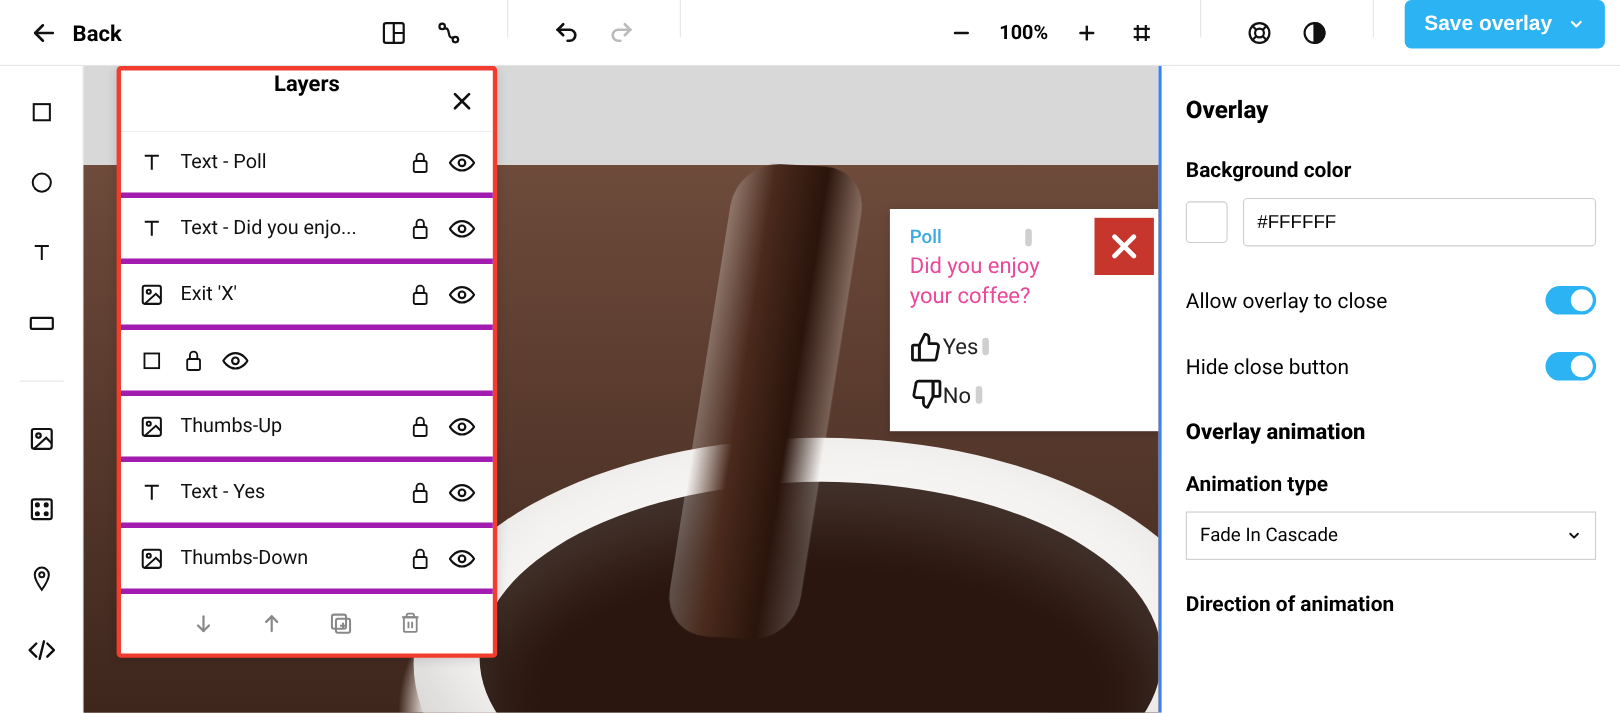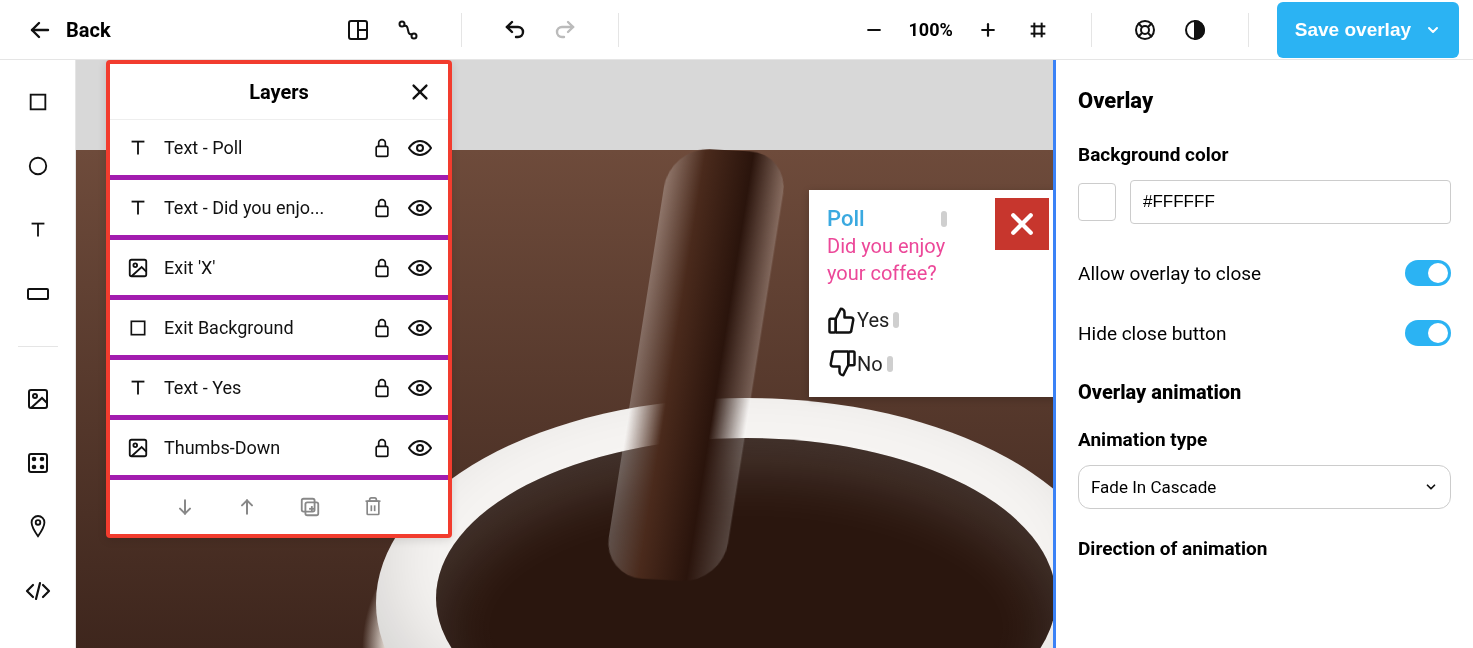--- a/index.html
+++ b/index.html
@@ -1,71 +1,71 @@
 <!DOCTYPE html>
 <html><head>
 <meta charset="utf-8">
 <style>
   * { box-sizing: border-box; margin: 0; padding: 0; }
   body { font-family: -apple-system, BlinkMacSystemFont, "Segoe UI", Roboto, Helvetica, Arial, sans-serif; background: #fff; width: 1473px; height: 648px; overflow: hidden; }
-  .topbar { height: 60px; border-bottom: 1px solid #e5e5e5; display: flex; align-items: center; padding: 0 14px 0 28px; gap: 20px; }
+  .topbar { height: 60px; border-bottom: 1px solid #e5e5e5; display: flex; padding: 0 14px 0 28px; gap: 20px; }
   .back-group { display: flex; align-items: center; gap: 14px; cursor: pointer; }
   .back-label { font-weight: 700; font-size: 20px; }
   .tb-spacer { flex: 1; }
   .tb-group { display:flex; align-items:center; gap:0; }
   .tb-btn { width:50px; height:40px; display:flex; align-items:center; justify-content:center; border:none; background:none; cursor:pointer; color:#111; }
   .tb-btn.disabled { color:#bbb; cursor:default; }
   .tb-sep { width:1px; height:34px; background:#e5e5e5; margin:0 8px; }
   .zoom-label { font-weight:700; font-size:18px; padding:0 10px; }
-  .save-btn { background:#2BB3F3; color:#fff; border:none; border-radius:6px; height:56px; padding:0 18px; font-size:19px; font-weight:700; display:flex; align-items:center; gap:14px; cursor:pointer; }
+  .save-btn { background:#2BB3F3; color:#fff; border:none; border-radius:6px; height:44px; padding:0 18px; font-size:19px; font-weight:700; display:flex; align-items:center; gap:14px; cursor:pointer; }
   .save-btn svg { stroke:#fff; }
 
   .main { display:flex; height: calc(648px - 60px); }
   .left-tools { width:76px; border-right:1px solid #e5e5e5; display:flex; flex-direction:column; align-items:center; padding-top:24px; gap:28px; }
   .lt-item { width:44px; height:36px; display:flex; align-items:center; justify-content:center; cursor:pointer; }
   .lt-sep { width:40px; height:1px; background:#e5e5e5; margin:6px 0; }
 
   .canvas-wrap { flex:1; position:relative; background:linear-gradient(180deg,#d8d8d8 0 90px, #5a3a2e 90px 100%); overflow:hidden; }
   .canvas-bg { position:absolute; inset:0; }
   .coffee-scene { position:absolute; left:0; right:0; top:90px; bottom:0; background: radial-gradient(ellipse 600px 400px at 60% 100%, #fafafa 0 40%, #e8e0d8 42% 46%, rgba(0,0,0,0) 50%), linear-gradient(180deg,#6e4b3b,#3e261d); }
   .cup { position:absolute; left:300px; bottom:-160px; width:740px; height:410px; border-radius:50%; background:#f6f4f2; box-shadow: inset 0 -40px 80px rgba(0,0,0,0.15); }
   .cup-inner { position:absolute; left:360px; bottom:-110px; width:620px; height:320px; border-radius:50%; background: radial-gradient(ellipse at 50% 50%, #2a160e 0 60%, #1a0c06 100%); box-shadow: inset 0 30px 60px rgba(255,255,255,0.15); }
   .pour { position:absolute; left:560px; top:90px; width:120px; height:430px; background: linear-gradient(90deg, rgba(255,255,255,0.25), #4a2a1c 30%, #2a140c 70%, rgba(255,255,255,0.2)); transform: skewX(-6deg) rotate(3deg); border-radius:40px; filter: blur(0.4px); }
 
   .layers-panel { position:absolute; left:30px; top:0; width:346px; background:#fff; border:4px solid #f23c2e; border-radius:4px; box-shadow:0 2px 10px rgba(0,0,0,0.12); }
-  .lp-head { display:flex; align-items:center; justify-content:center; position:relative; height:56px; border-bottom:1px solid #eee; }
+  .lp-head { display:flex; align-items:flex-start; justify-content:center; position:relative; height:56px; border-bottom:1px solid #eee; }
   .lp-title { font-weight:700; font-size:20px; }
   .lp-close { position:absolute; right:14px; top:14px; width:28px; height:28px; display:flex; align-items:center; justify-content:center; cursor:pointer; }
   .lp-row { display:flex; align-items:center; height:60px; padding:0 16px; border-bottom:5px solid #a21caf; gap:14px; cursor:pointer; }
   .lp-row .name { flex:1; font-size:18px; color:#111; white-space:nowrap; overflow:hidden; text-overflow:ellipsis; }
   .lp-row .ico { width:24px; display:flex; justify-content:center; }
   .lp-row .act { width:24px; display:flex; justify-content:center; cursor:pointer; }
   .lp-footer { display:flex; align-items:center; justify-content:center; gap:42px; height:54px; }
   .lp-fbtn { color:#888; cursor:pointer; }
 
   .overlay-card { position:absolute; left:733px; top:130px; width:248px; background:#fff; padding:16px 18px 18px 18px; box-shadow:0 2px 8px rgba(0,0,0,0.2); }
   .overlay-card .close-sq { position:absolute; right:8px; top:8px; width:54px; height:52px; background:#c7362d; display:flex; align-items:center; justify-content:center; cursor:pointer; }
-  .overlay-card .poll-label { color:#3aa9e0; font-size:22px; font-weight:500; }
+  .overlay-card .poll-label { color:#3aa9e0; font-size:17px; font-weight:500; }
   .overlay-card .q { font-size:20px; color:#ec4899; line-height:1.35; margin-top:2px; max-width:160px; }
   .overlay-card .opts { margin-top:18px; display:flex; flex-direction:column; gap:14px; }
   .overlay-card .opt { display:flex; align-items:center; font-size:20px; color:#222; cursor:pointer; }
   .dot { width:6px; height:16px; background:#cfcfcf; border-radius:3px; display:inline-block; margin-left:4px; }
 
   .right-panel { width:420px; border-left:3px solid #3b82f6; padding:28px 22px 0 22px; overflow:auto; }
   .rp-h1 { font-size:22px; font-weight:800; margin-bottom:30px; }
   .rp-label { font-size:19px; font-weight:700; margin-bottom:14px; }
   .color-row { display:flex; gap:14px; align-items:center; margin-bottom:36px; }
   .swatch { width:38px; height:38px; border:1px solid #ccc; border-radius:4px; background:#fff; cursor:pointer; }
   .color-input { flex:1; height:44px; border:1px solid #ccc; border-radius:4px; padding:0 12px; font-size:17px; }
   .toggle-row { display:flex; align-items:center; justify-content:space-between; margin-bottom:34px; }
   .toggle-row .tl { font-size:19px; }
   .toggle { width:46px; height:26px; background:#2BB3F3; border-radius:13px; position:relative; cursor:pointer; }
   .toggle .knob { position:absolute; right:3px; top:3px; width:20px; height:20px; background:#fff; border-radius:50%; }
   .rp-h2 { font-size:20px; font-weight:800; margin:18px 0 24px 0; }
-  .select { width:100%; height:44px; border:1px solid #ccc; border-radius:12px; padding:0 12px; font-size:17px; background:#fff; display:flex; align-items:center; justify-content:space-between; cursor:pointer; margin-bottom:28px; }
+  .select { width:100%; height:44px; border:1px solid #ccc; border-radius:0; padding:0 12px; font-size:17px; background:#fff; display:flex; align-items:center; justify-content:space-between; cursor:pointer; margin-bottom:28px; }
 
   svg { display:block; }
 </style>
 </head>
 <body>
 
 <div class="topbar">
   <div class="back-group">
     <svg width="24" height="24" viewBox="0 0 24 24" fill="none" stroke="#111" stroke-width="2.4" stroke-linecap="round" stroke-linejoin="round">
         <line x1="20" y1="12" x2="4" y2="12"></line>
@@ -297,21 +297,42 @@
                 <circle cx="12" cy="9" r="3"></circle>
               </svg>
             </span>
           </div>
           <div class="lp-row">
             <span class="ico">
               <svg width="20" height="20" viewBox="0 0 24 24" fill="none" stroke="#111" stroke-width="2">
                 <rect x="4" y="4" width="16" height="16"></rect>
               </svg>
             </span>
-            <span class="name">Exit Background</span>
+            <span class="act">
+              <svg width="20" height="22" viewBox="0 0 24 26" fill="none" stroke="#111" stroke-width="2">
+                <rect x="5" y="11" width="14" height="12" rx="2"></rect>
+                <path d="M8 11V7a4 4 0 0 1 8 0v4"></path>
+              </svg>
+            </span>
+            <span class="act">
+              <svg width="24" height="18" viewBox="0 0 24 18" fill="none" stroke="#111" stroke-width="2">
+                <path d="M1 9s4-7 11-7 11 7 11 7-4 7-11 7S1 9 1 9z"></path>
+                <circle cx="12" cy="9" r="3"></circle>
+              </svg>
+            </span>
+          </div>
+          <div class="lp-row">
+            <span class="ico">
+              <svg width="22" height="22" viewBox="0 0 24 24" fill="none" stroke="#111" stroke-width="2">
+                <rect x="3" y="3" width="18" height="18" rx="2"></rect>
+                <circle cx="9" cy="9" r="2"></circle>
+                <path d="M21 16l-5-5L5 21"></path>
+              </svg>
+            </span>
+            <span class="name">Thumbs-Up</span>
             <span class="act">
               <svg width="20" height="22" viewBox="0 0 24 26" fill="none" stroke="#111" stroke-width="2">
                 <rect x="5" y="11" width="14" height="12" rx="2"></rect>
                 <path d="M8 11V7a4 4 0 0 1 8 0v4"></path>
               </svg>
             </span>
             <span class="act">
               <svg width="24" height="18" viewBox="0 0 24 18" fill="none" stroke="#111" stroke-width="2">
                 <path d="M1 9s4-7 11-7 11 7 11 7-4 7-11 7S1 9 1 9z"></path>
                 <circle cx="12" cy="9" r="3"></circle>

